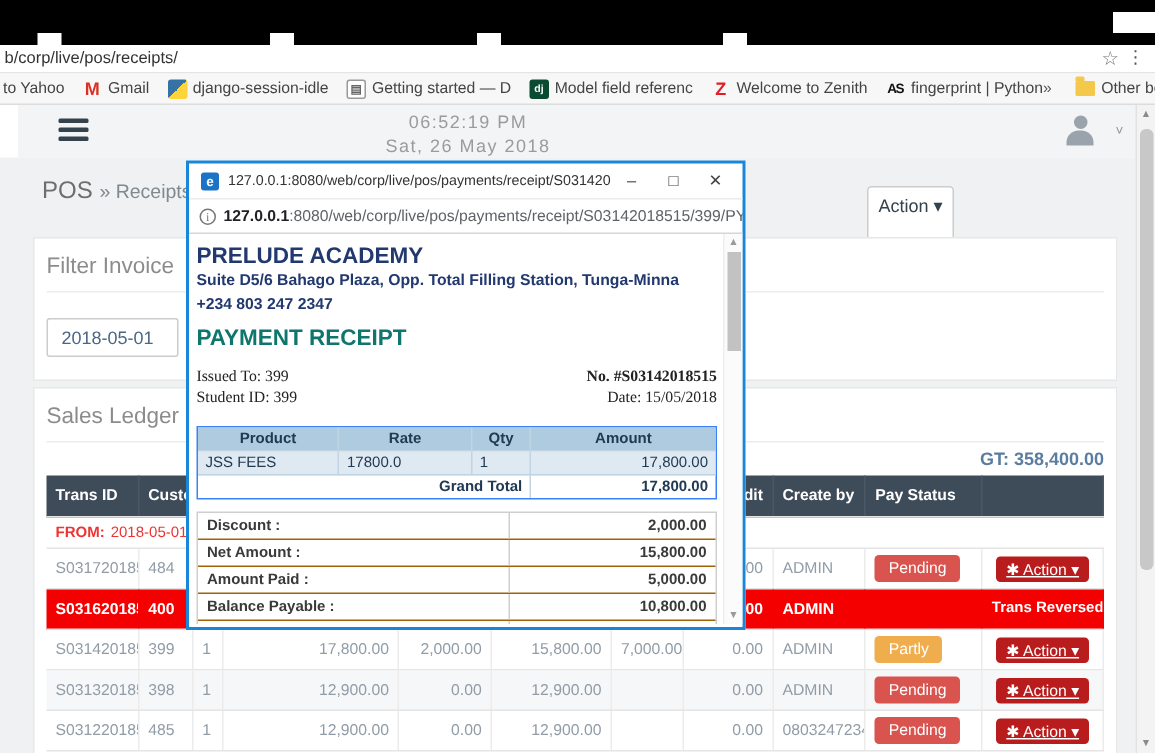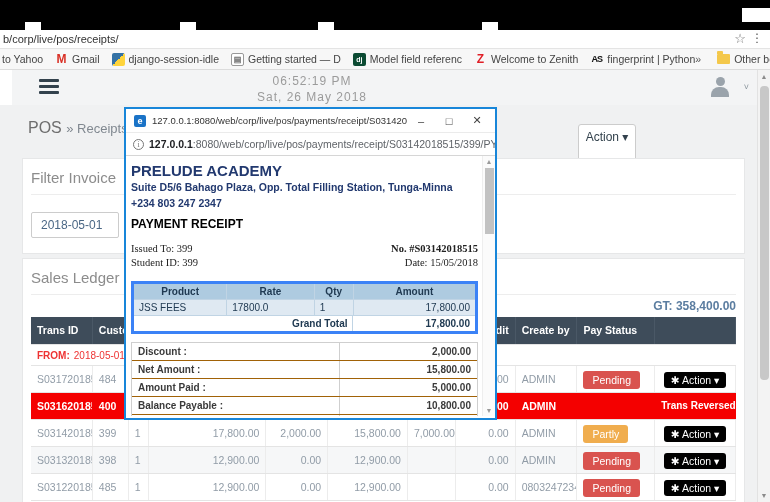--- a/index.html
+++ b/index.html
@@ -65,21 +65,21 @@
   .c0{width:62px}.c1{width:36px}.c2{width:20px}.c3{width:118px;text-align:right}
   .c4{width:62px;text-align:right}.c5{width:80px;text-align:right}.c6{width:48px;text-align:right}
   .c7{width:60px;text-align:right}.c8{width:62px}.c9{width:78px}.c10{width:81px;text-align:center}
   .fromrow { display:flex; height:21px; line-height:21px; font-size:10px; color:#ee3333; border-bottom:1px solid #e4e4e4; padding-left:6px; gap:4px; }
   .fromrow b { font-weight:bold; }
   .rev { background:#f40000; }
   .rev > div { color:#fff !important; font-weight:bold; border-right-color:#f40000 !important; }
   .badge { display:inline-block; line-height:normal; padding:3px 9px; border-radius:3px; color:#fff; font-size:10.5px; vertical-align:middle; }
   .b-danger { background:#d9534f; }
   .b-warning { background:#f0ad4e; }
-  .btn-action { display:inline-block; line-height:normal; background:#000000; color:#fff; padding:2px 7px; border-radius:3px; font-size:10.5px; cursor:pointer; vertical-align:middle; }
+  .btn-action { display:inline-block; line-height:normal; background:#b91c1c; color:#fff; padding:2px 7px; border-radius:3px; font-size:10.5px; cursor:pointer; vertical-align:middle;text-decoration:underline; }
   .rev-label { font-size:10px; }
 
   
   .m-scroll { position:absolute; right:0; top:70px; width:13px; height:432px; background:#f3f3f3; border-left:1px solid #e2e2e2; }
   .m-scroll .arr { position:absolute; left:0; width:12px; text-align:center; font-size:7px; color:#8b8b8b; }
   .m-thumb { position:absolute; left:2px; top:16px; width:9px; height:294px; background:#c8c8c8; border-radius:4px; }
 
   
   .popup { position:absolute; left:124px; top:107px; width:373px; height:313px; background:#fff; border:2px solid #1886d9; z-index:50; }
   .pop-title { height:24px; display:flex; align-items:center; border-bottom:1px solid #ebebeb; }
@@ -93,26 +93,26 @@
   .pop-body { position:relative; height:260px; padding:4px 17px 0 5px; overflow:hidden; }
   .p-scroll { position:absolute; right:0; top:0; width:13px; height:260px; background:#fbfbfb; border-left:1px solid #eee; }
   .p-scroll .arr { position:absolute; left:0; width:12px; text-align:center; font-size:7px; color:#9a9a9a; }
   .p-thumb { position:absolute; left:2px; top:12px; width:9px; height:66px; background:#c2c2c2; }
 
   
   .rc-head { font-family:Liberation Sans, sans-serif; color:#22396f; }
   .rc-school { font-size:15px; font-weight:bold; margin-top:2px; }
   .rc-addr { font-size:10.5px; font-weight:bold; margin-top:2px; }
   .rc-phone { font-size:10.5px; font-weight:bold; margin-top:4px; }
-  .rc-doc { font-size:12px; font-weight:bold; margin-top:8px; color:#000000; }
+  .rc-doc { font-size:15px; font-weight:bold; margin-top:8px; color:#0f766e; }
   .rc-meta { display:flex; justify-content:space-between; font-family:"Liberation Serif",serif; font-size:10.5px; color:#222; margin-top:12px; }
   .rc-meta .r { text-align:right; }
   .rc-meta div div { margin-bottom:3px; }
   .rc-meta .no { font-weight:bold; }
-  .rc-tbl { margin-top:10px; border:3px solid #3b82f6; font-size:10px; color:#203a52; }
+  .rc-tbl { margin-top:10px; border:1px solid #3b82f6; font-size:10px; color:#203a52; }
   .rc-tr { display:flex; border-bottom:1px solid #c0d4e4; }
   .rc-tr:last-child { border-bottom:none; }
   .rc-tr > div { padding:2px 5px; border-right:1px solid #c0d4e4; }
   .rc-tr > div:last-child { border-right:none; }
   .rc-th { background:#aecbe0; font-weight:bold; }
   .rc-th > div { text-align:center; }
   .rc-row { background:#dfe9f2; }
   .r0{width:96px}.r1{width:90px}.r2{width:40px}.r3{width:125px;text-align:right}
   .rc-gt-label { width:226px; text-align:right; font-weight:bold; }
   .rc-gt-val { width:125px; text-align:right; font-weight:bold; }

